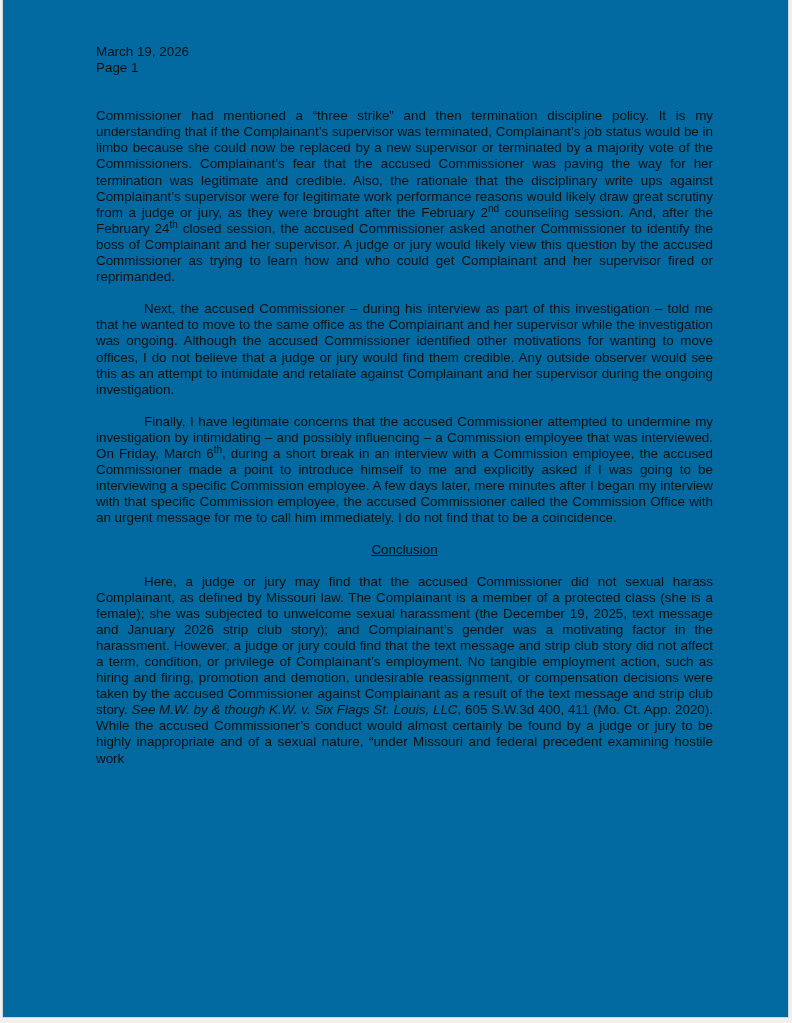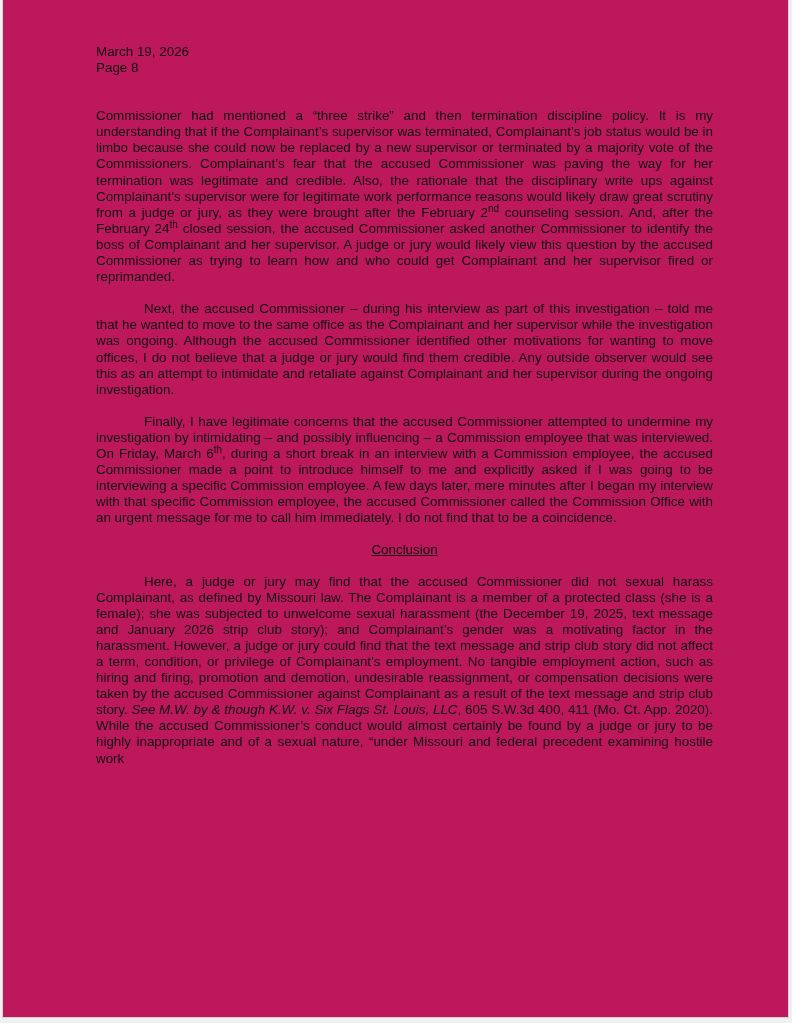--- a/index.html
+++ b/index.html
@@ -6,21 +6,21 @@
   body {
     width: 792px; height: 1023px;
     background: #f0f0f0;
     position: relative;
     overflow: hidden;
   }
   .page {
     position: absolute;
     left: 2px; top: 0;
     width: 787px; height: 1018px;
-    background: #be185d;
+    background: #0369a1;
     border-left: 1px solid #d4d4d4;
     border-right: 1px solid #d4d4d4;
     border-bottom: 1px solid #d4d4d4;
     box-sizing: border-box;
   }
   .content {
     position: absolute;
     left: 93px; top: 44px;
     width: 617px;
     font-family: "Liberation Sans", sans-serif;
@@ -43,21 +43,21 @@
   }
   sup { font-size: 10px; line-height: 0; vertical-align: super; }
   em { font-style: italic; }
 </style>
 </head>
 <body>
 
 <div class="page">
   <div class="content">
     <div class="hdr">March 19, 2026</div>
-    <div class="hdr">Page 8</div>
+    <div class="hdr">Page 1</div>
     <div class="gap-top"></div>
 
     <p class="body"><span>Commissioner had mentioned a “three strike” and then termination discipline policy. It is my understanding that if the Complainant’s supervisor was terminated, Complainant’s job status would be in limbo because she could now be replaced by a new supervisor or terminated by a majority vote of the Commissioners. Complainant’s fear that the accused Commissioner was paving the way for her termination was legitimate and credible. Also, the rationale that the disciplinary write ups against Complainant’s supervisor were for legitimate work performance reasons would likely draw great scrutiny from a judge or jury, as they were brought after the February 2</span><sup>nd</sup><span> counseling session. And, after the February 24</span><sup>th</sup><span> closed session, the accused Commissioner asked another Commissioner to identify the boss of Complainant and her supervisor. A judge or jury would likely view this question by the accused Commissioner as trying to learn how and who could get Complainant and her supervisor fired or reprimanded.</span></p>
 
     <p class="body indent">Next, the accused Commissioner – during his interview as part of this investigation – told me that he wanted to move to the same office as the Complainant and her supervisor while the investigation was ongoing. Although the accused Commissioner identified other motivations for wanting to move offices, I do not believe that a judge or jury would find them credible. Any outside observer would see this as an attempt to intimidate and retaliate against Complainant and her supervisor during the ongoing investigation.</p>
 
     <p class="body indent"><span>Finally, I have legitimate concerns that the accused Commissioner attempted to undermine my investigation by intimidating – and possibly influencing – a Commission employee that was interviewed. On Friday, March 6</span><sup>th</sup><span>, during a short break in an interview with a Commission employee, the accused Commissioner made a point to introduce himself to me and explicitly asked if I was going to be interviewing a specific Commission employee. A few days later, mere minutes after I began my interview with that specific Commission employee, the accused Commissioner called the Commission Office with an urgent message for me to call him immediately. I do not find that to be a coincidence.</span></p>
 
     <div class="heading">Conclusion</div>
 

